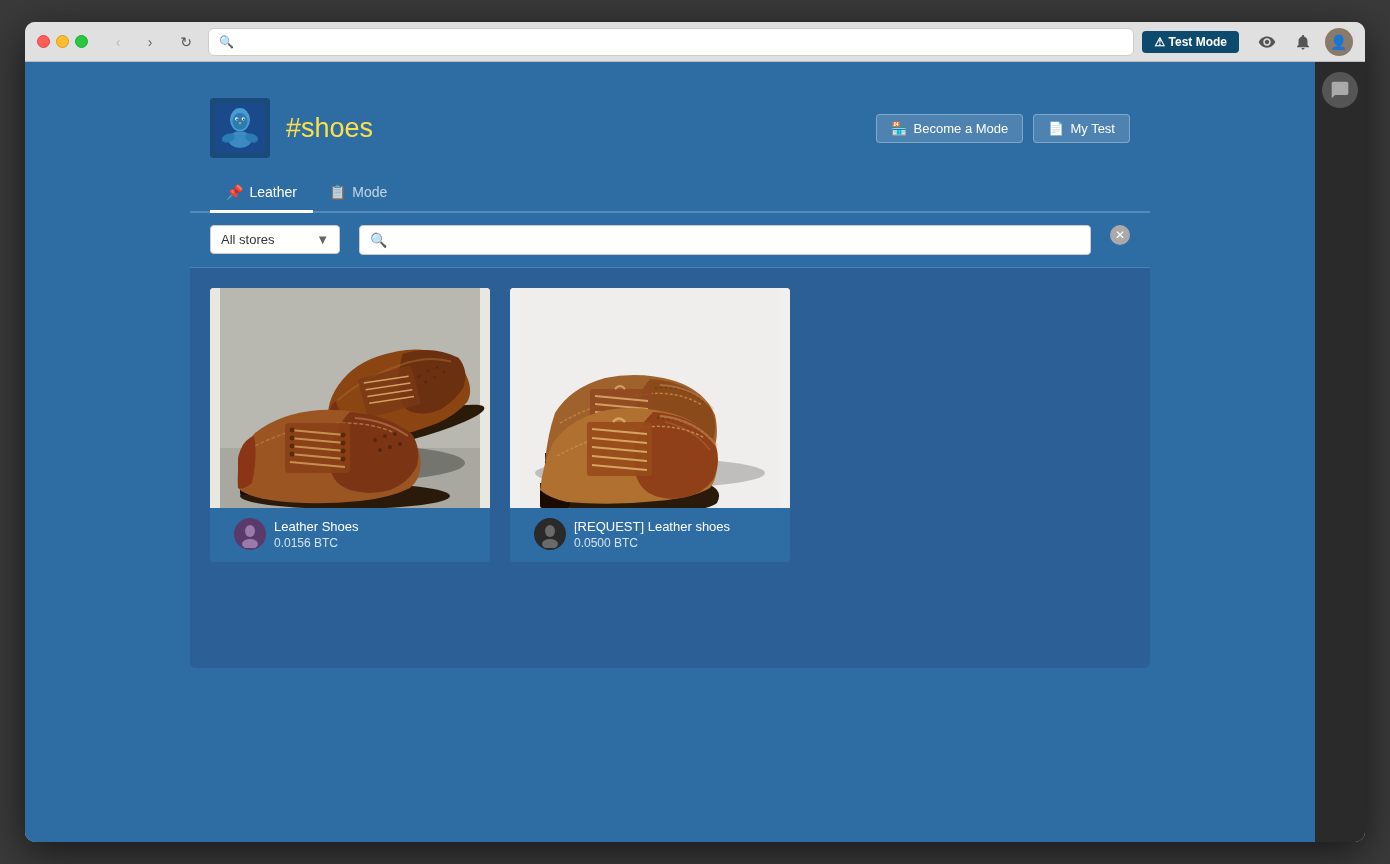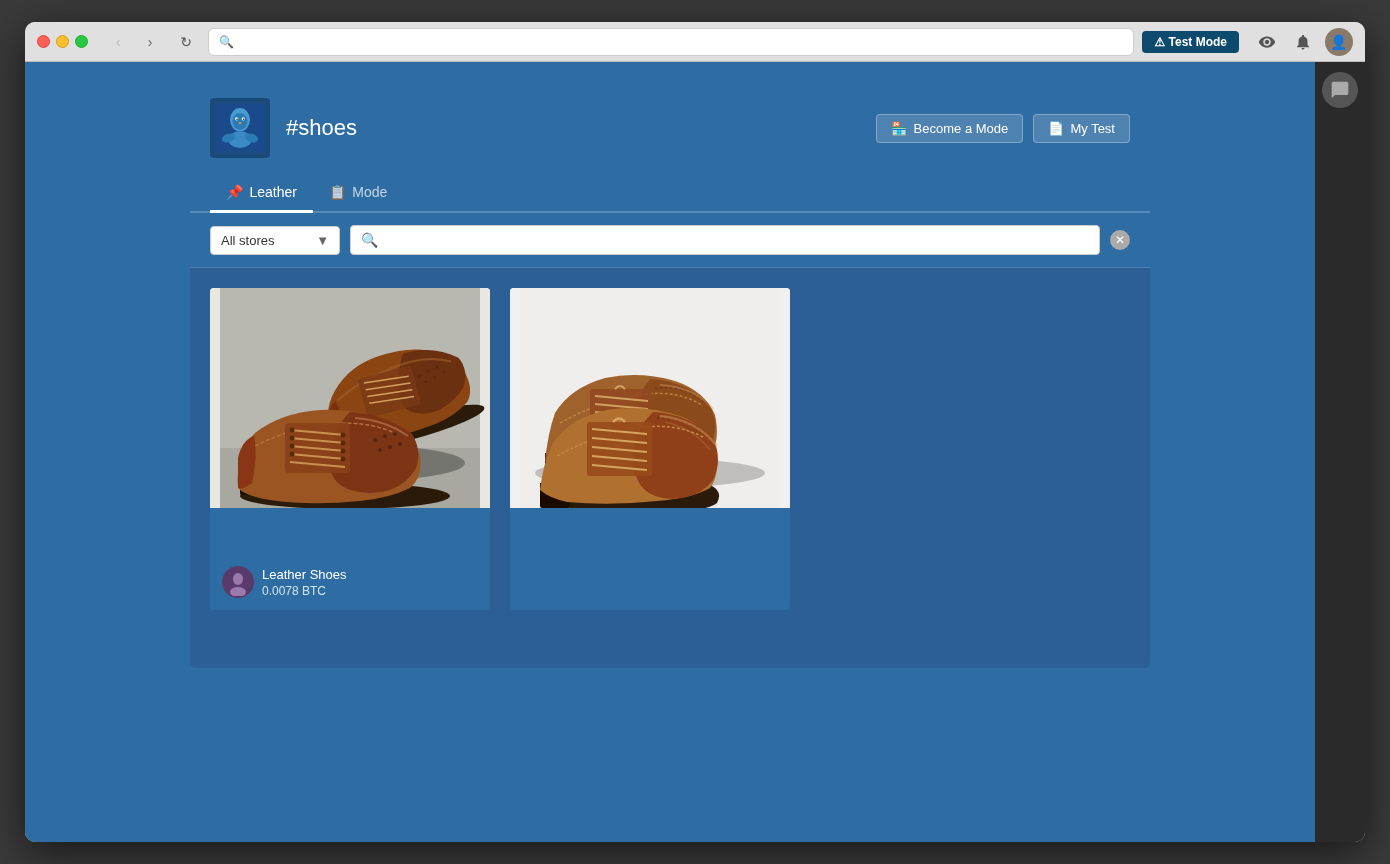--- a/index.html
+++ b/index.html
@@ -227,22 +227,22 @@
       align-items: center;
       justify-content: center;
     }
 
     .channel-avatar svg {
       width: 50px;
       height: 50px;
     }
 
     .channel-title {
-      color: #ffffff;
-      font-size: 22px;
+      color: #fde047;
+      font-size: 27px;
       font-weight: 500;
       flex: 1;
     }
 
     .header-buttons {
       display: flex;
       gap: 10px;
     }
 
     .header-btn {
@@ -283,22 +283,22 @@
     .tab.active {
       color: white;
       border-bottom: 3px solid white;
     }
 
     
     .filter-bar {
       background: #2e6da4;
       padding: 12px 20px;
       display: flex;
-      align-items: center;
-      gap: 10px;
+      align-items: flex-start;
+      gap: 19px;
       border-bottom: 1px solid rgba(255,255,255,0.15);
     }
 
     .store-dropdown {
       background: white;
       border: 1px solid #ccc;
       border-radius: 4px;
       padding: 6px 10px;
       font-size: 13px;
       color: #333;
@@ -380,26 +380,25 @@
       height: 100%;
       background: #e8e8e0;
       display: flex;
       align-items: center;
       justify-content: center;
       position: relative;
       overflow: hidden;
     }
 
     .listing-info {
-      padding: 10px 12px 12px;
+      padding: 10px 24px 12px;
       background: #2e6da4;
       display: flex;
       align-items: center;
       gap: 8px;
-      margin-top: 48px;
     }
 
     .seller-avatar {
       width: 32px;
       height: 32px;
       border-radius: 50%;
       background: #1a4a7a;
       flex-shrink: 0;
       overflow: hidden;
       display: flex;
@@ -619,21 +618,21 @@
               <div class="listing-info">
                 <div class="seller-avatar" style="background: #5a3a6a;">
                   <svg width="28" height="28" viewBox="0 0 28 28">
                     <rect width="28" height="28" fill="#5a3a6a" rx="14"></rect>
                     <ellipse cx="14" cy="11" rx="5" ry="6" fill="#9a7aaa"></ellipse>
                     <ellipse cx="14" cy="24" rx="8" ry="5" fill="#9a7aaa"></ellipse>
                   </svg>
                 </div>
                 <div class="listing-details">
                   <div class="listing-title">Leather Shoes</div>
-                  <div class="listing-price">0.0078 BTC</div>
+                  <div class="listing-price">0.0156 BTC</div>
                 </div>
               </div>
             </div>
 
             <div class="listing-card">
               <div class="listing-image">
                 <div class="shoe-svg-container" style="background: #f0f0f0;">
                   <svg viewBox="0 0 260 220" xmlns="http://www.w3.org/2000/svg" width="100%" height="100%">
 
                     <rect width="260" height="220" fill="#f0eeec"></rect>
@@ -688,20 +687,33 @@
 
                       <path d="M78 54 Q84 47 90 54" fill="none" stroke="#d4a460" stroke-width="2.5"></path>
 
                       <path d="M122 50 Q156 50 177 72" fill="none" stroke="#703010" stroke-width="1.5" stroke-dasharray="2,3"></path>
 
                       <path d="M125 48 Q162 52 182 78" fill="none" stroke="#d8a868" stroke-width="2.5" opacity="0.45"></path>
 
                       <path d="M130 54 Q158 60 175 82" fill="none" stroke="#c89050" stroke-width="1.5" opacity="0.3"></path>
                     </g>
                   </svg>
+                </div>
+              </div>
+              <div class="listing-info">
+                <div class="seller-avatar" style="background: #2a2a2a;">
+                  <svg width="28" height="28" viewBox="0 0 28 28">
+                    <rect width="28" height="28" fill="#2a2a2a" rx="14"></rect>
+                    <ellipse cx="14" cy="11" rx="5" ry="6" fill="#6a6a6a"></ellipse>
+                    <ellipse cx="14" cy="24" rx="8" ry="5" fill="#6a6a6a"></ellipse>
+                  </svg>
+                </div>
+                <div class="listing-details">
+                  <div class="listing-title">[REQUEST] Leather shoes</div>
+                  <div class="listing-price">0.0500 BTC</div>
                 </div>
               </div>
             </div>
 
           </div>
         </div>
 
       </div>
     </div>
 

